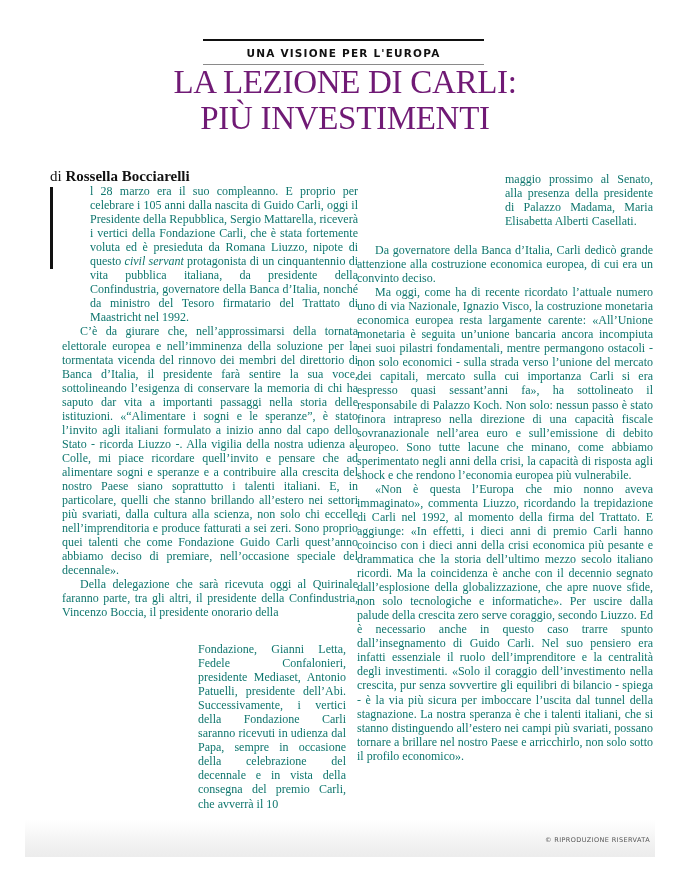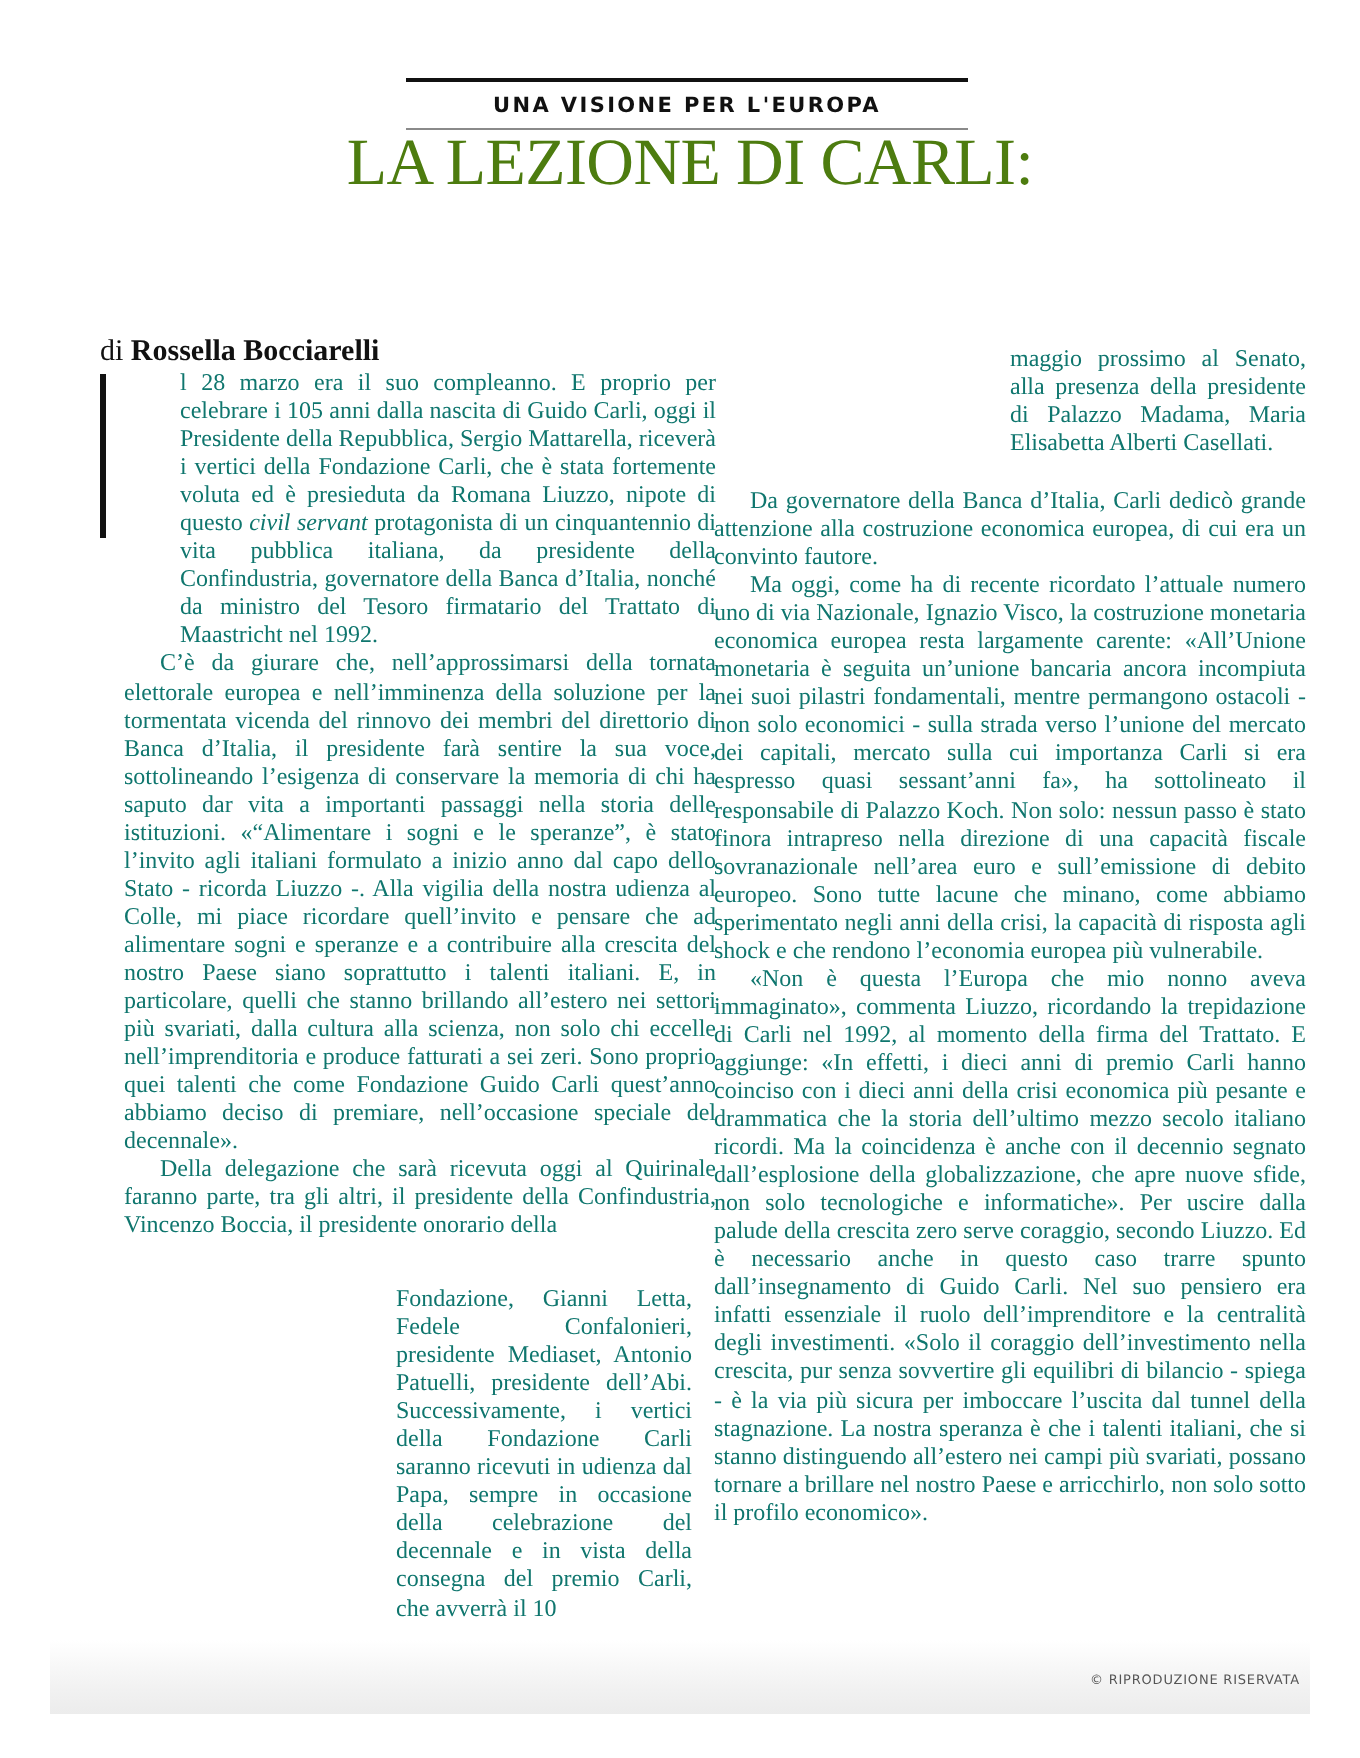--- a/index.html
+++ b/index.html
@@ -7,21 +7,21 @@
          font-family: "DejaVu Serif", "Liberation Serif", serif; color: #1a1a1a; }
   .page { position: absolute; left: 25px; top: 0; width: 630px; height: 857px;
           background: linear-gradient(to bottom, #ffffff 0px, #ffffff 820px, #f1f1f1 845px, #ececec 857px); }
   .kicker-wrap { position: absolute; left: 203px; top: 39px; width: 281px; }
   .rule-top { height: 2px; background: #111; }
   .kicker { font-family: "DejaVu Sans", "Liberation Sans", sans-serif; font-weight: bold;
             font-size: 10.5px; letter-spacing: 1.2px; text-align: center; padding: 6px 0 5px; color: #111; }
   .rule-bottom { height: 1px; background: #8a8a8a; }
   .headline { position: absolute; left: 160px; top: 64px; width: 370px; text-align: center;
               font-family: "Liberation Serif", "DejaVu Serif", serif; font-size: 33px; line-height: 36px;
-              font-weight: normal; color: #4d7c0f; margin: 0; letter-spacing: -0.3px; }
+              font-weight: normal; color: #701a75; margin: 0; letter-spacing: -0.3px; }
   .headline span { display: block; }
   .byline { position: absolute; left: 50px; top: 168px; font-family: "Liberation Serif", serif;
             font-size: 15px; color: #111; }
   .byline b { font-weight: bold; margin-top: 32px; }
   .col { position: absolute; font-family: "Liberation Serif", "DejaVu Serif", serif;
          font-size: 12px; line-height: 14.05px; text-align: justify; color: #0f766e; hyphens: manual; }
   .col p { margin: 0; }
   .col p.indent { text-indent: 18px; }
   .col-left { left: 50px; top: 184px; width: 296px; margin-left: 12px; }
   .col-left .first { padding-left: 28px; position: relative; }
@@ -39,20 +39,21 @@
 <div class="page"></div>
 
 <div class="kicker-wrap">
   <div class="rule-top"></div>
   <div class="kicker">UNA VISIONE PER L'EUROPA</div>
   <div class="rule-bottom"></div>
 </div>
 
 <h1 class="headline">
   <span>LA LEZIONE DI CARLI:</span>
+  <span>PIÙ INVESTIMENTI</span>
 </h1>
 
 <div class="byline">
   <span>di</span>
   <b>Rossella Bocciarelli</b>
 </div>
 
 <div class="dropcap-bar"></div>
 
 <div class="col col-left">
@@ -63,18 +64,18 @@
 
 <div class="col col-left-narrow">
   <p>Fondazione, Gianni Letta, Fedele Confalonieri, presidente Mediaset, Antonio Patuelli, presidente dell’Abi. Successivamente, i vertici della Fondazione Carli saranno ricevuti in udienza dal Papa, sempre in occasione della celebrazione del decennale e in vista della consegna del premio Carli, che avverrà il 10</p>
 </div>
 
 <div class="col col-right-narrow">
   <p>maggio prossimo al Senato, alla presenza della presidente di Palazzo Madama, Maria Elisabetta Alberti Casellati.</p>
 </div>
 
 <div class="col col-right">
-  <p class="indent">Da governatore della Banca d’Italia, Carli dedicò grande attenzione alla costruzione economica europea, di cui era un convinto fautore.</p>
+  <p class="indent">Da governatore della Banca d’Italia, Carli dedicò grande attenzione alla costruzione economica europea, di cui era un convinto deciso.</p>
   <p class="indent">Ma oggi, come ha di recente ricordato l’attuale numero uno di via Nazionale, Ignazio Visco, la costruzione monetaria economica europea resta largamente carente: «All’Unione monetaria è seguita un’unione bancaria ancora incompiuta nei suoi pilastri fondamentali, mentre permangono ostacoli - non solo economici - sulla strada verso l’unione del mercato dei capitali, mercato sulla cui importanza Carli si era espresso quasi sessant’anni fa», ha sottolineato il responsabile di Palazzo Koch. Non solo: nessun passo è stato finora intrapreso nella direzione di una capacità fiscale sovranazionale nell’area euro e sull’emissione di debito europeo. Sono tutte lacune che minano, come abbiamo sperimentato negli anni della crisi, la capacità di risposta agli shock e che rendono l’economia europea più vulnerabile.</p>
   <p class="indent">«Non è questa l’Europa che mio nonno aveva immaginato», commenta Liuzzo, ricordando la trepidazione di Carli nel 1992, al momento della firma del Trattato. E aggiunge: «In effetti, i dieci anni di premio Carli hanno coinciso con i dieci anni della crisi economica più pesante e drammatica che la storia dell’ultimo mezzo secolo italiano ricordi. Ma la coincidenza è anche con il decennio segnato dall’esplosione della globalizzazione, che apre nuove sfide, non solo tecnologiche e informatiche». Per uscire dalla palude della crescita zero serve coraggio, secondo Liuzzo. Ed è necessario anche in questo caso trarre spunto dall’insegnamento di Guido Carli. Nel suo pensiero era infatti essenziale il ruolo dell’imprenditore e la centralità degli investimenti. «Solo il coraggio dell’investimento nella crescita, pur senza sovvertire gli equilibri di bilancio - spiega - è la via più sicura per imboccare l’uscita dal tunnel della stagnazione. La nostra speranza è che i talenti italiani, che si stanno distinguendo all’estero nei campi più svariati, possano tornare a brillare nel nostro Paese e arricchirlo, non solo sotto il profilo economico».</p>
 </div>
 
 <div class="copyright">© RIPRODUZIONE RISERVATA</div>
 
 </body></html>

